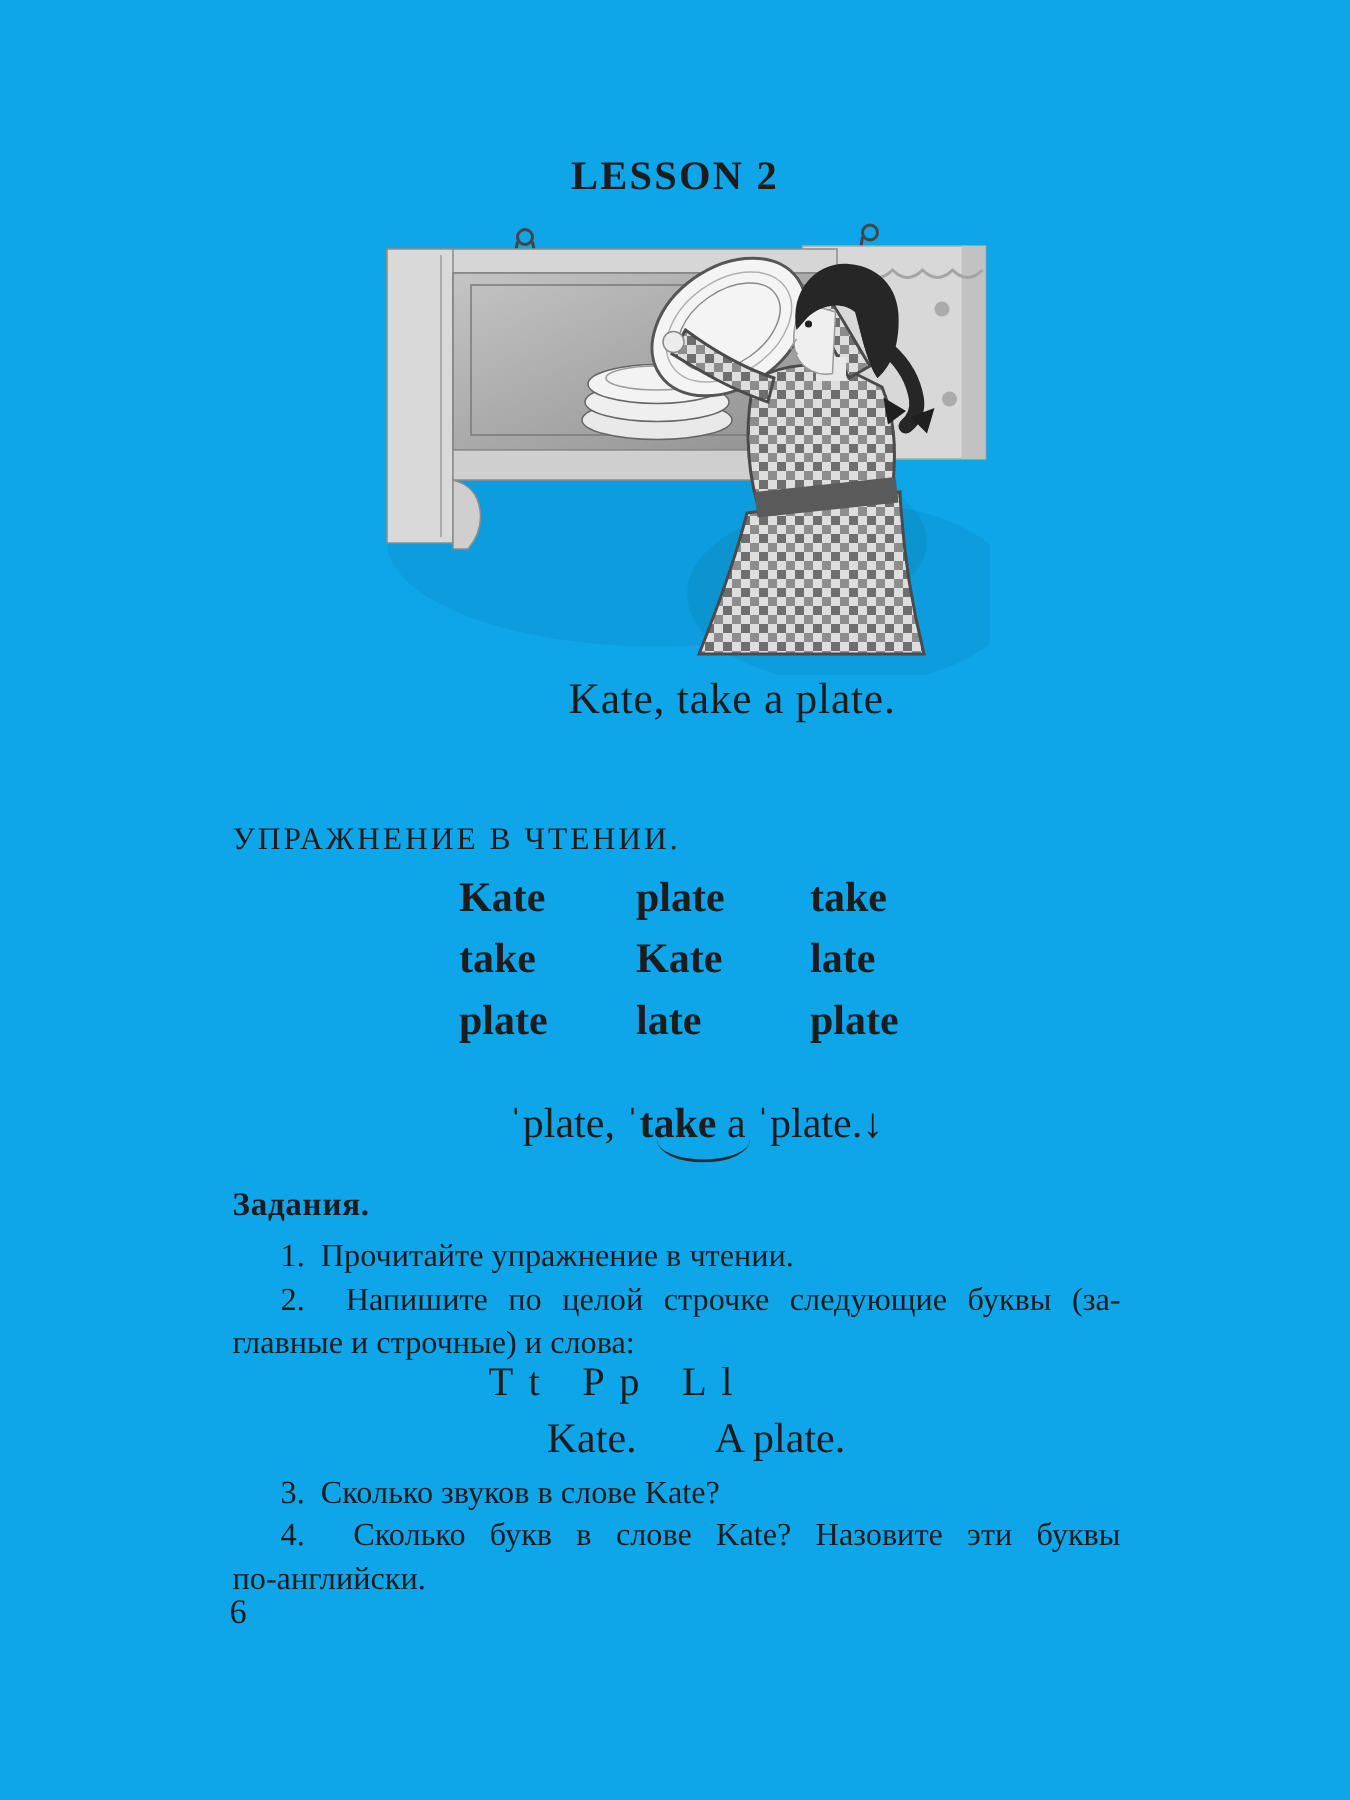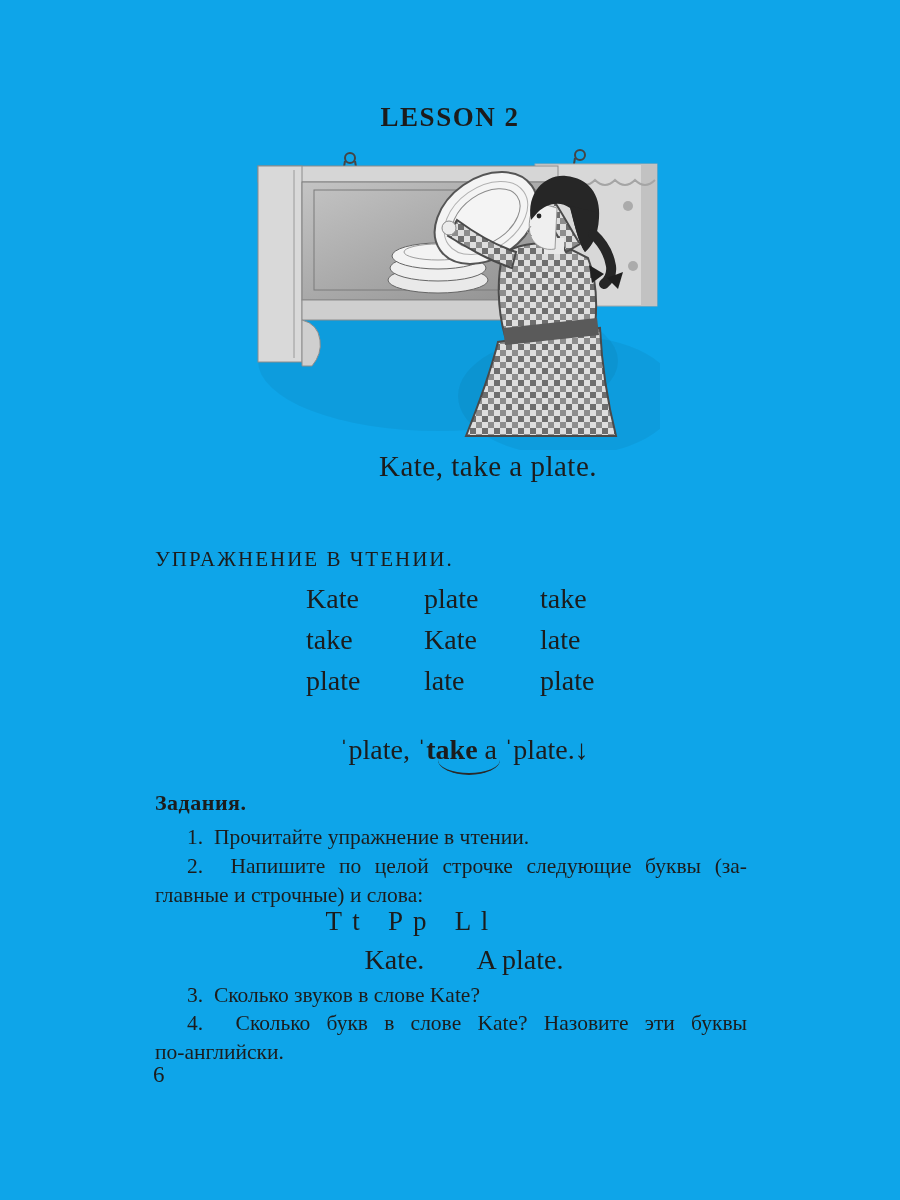--- a/index.html
+++ b/index.html
@@ -15,21 +15,21 @@
   .caption{
     position:absolute;top:450px;left:0;width:900px;text-align:center;
     font-size:29px;letter-spacing:0.5px;white-space:pre;padding-left:38px;
   }
   .ex-heading{
     position:absolute;left:155px;top:531px;
     font-size:21px;letter-spacing:2px;margin-top:16px;
   }
   .word-grid{position:absolute;left:306px;top:578px;width:320px;}
   .word-row{display:flex;height:41px;align-items:center;}
-  .word-cell{width:118px;font-size:28px;}
+  .word-cell{width:118px;font-size:28px;font-weight:bold;}
   .word-cell.c2{width:116px;}
   .word-cell.c3{width:auto;}
   .intonation{
     position:absolute;top:702px;left:0;width:900px;text-align:center;
     font-size:28px;white-space:pre;
   }
   .intonation b{font-weight:bold;}
   .tie-wrap{position:relative;display:inline-block;white-space:pre;}
   .tie-arc{
     position:absolute;left:12px;bottom:-9px;width:62px;height:13px;

